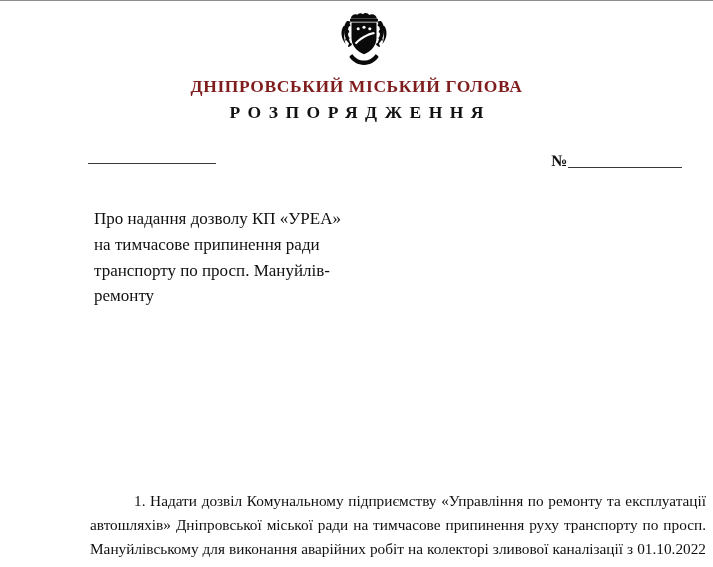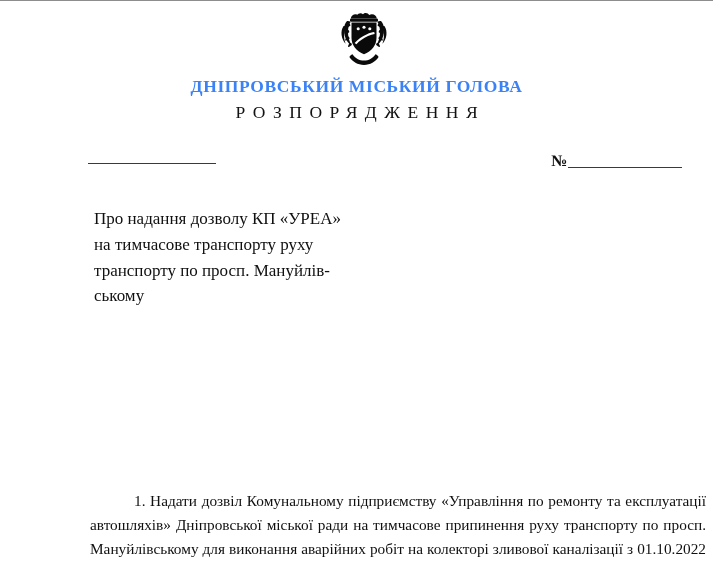--- a/index.html
+++ b/index.html
@@ -48,28 +48,28 @@
     left: 0;
     right: 0;
     text-align: center;
   }
   .title-main {
     font-family: "Liberation Serif", "DejaVu Serif", serif;
     font-size: 17.5px;
     font-weight: 700;
     letter-spacing: 0.6px;
     line-height: 1.05;
-    color: #3b82f6;
+    color: #7f1d1d;
     white-space: nowrap;
   }
   .title-sub {
     margin-top: 8px;
     font-family: "Liberation Serif", "DejaVu Serif", serif;
     font-size: 17.5px;
-    font-weight: 400;
+    font-weight: 700;
     letter-spacing: 7.5px;
     text-indent: 7.5px;
     line-height: 1.05;
     color: #111111;
     white-space: nowrap;
   }
 
   
   .rule-row {
     position: absolute;
@@ -195,23 +195,23 @@
   <div class="rule-row">
     <div class="date-rule"></div>
     <div class="number-group">
       <span class="number-sign">№</span>
       <span class="number-rule"></span>
     </div>
   </div>
 
   <div class="subject">
     <div>Про надання дозволу КП «УРЕА»</div>
-    <div>на тимчасове транспорту руху</div>
+    <div>на тимчасове припинення ради</div>
     <div>транспорту по просп. Мануйлів-</div>
-    <div>ському</div>
+    <div>ремонту</div>
   </div>
 
 
   <div class="body-block para-2">
     <p>1. Надати дозвіл Комунальному підприємству «Управління по ремонту та експлуатації автошляхів» Дніпровської міської ради на тимчасове припинення руху транспорту по просп. Мануйлівському для виконання аварійних робіт на колекторі зливової каналізації з 01.10.2022 до 02.12.2022.</p>
   </div>
 
 </div>
 
 </body></html>

